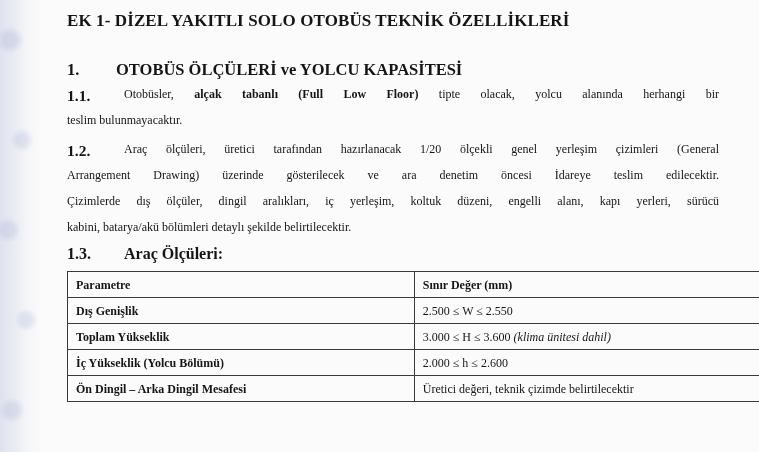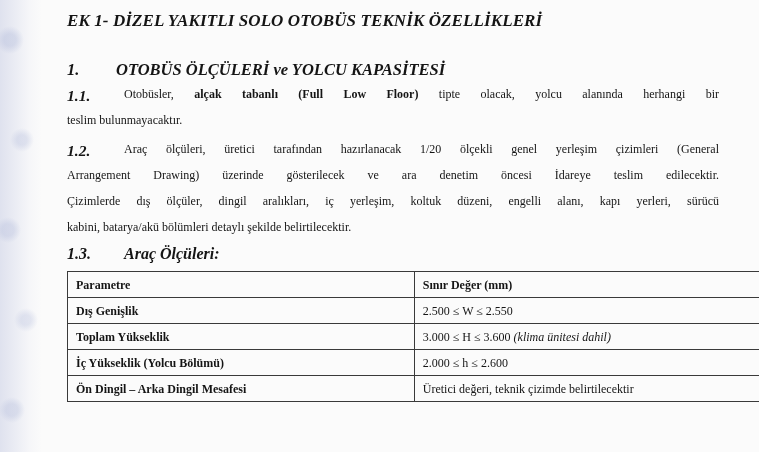--- a/index.html
+++ b/index.html
@@ -12,21 +12,21 @@
   .scan-edge {
     position: absolute; left: 0; top: 0; width: 42px; height: 452px;
     background:
       radial-gradient(circle at 10px 40px, rgba(170,180,215,0.35) 0 6px, transparent 14px),
       radial-gradient(circle at 22px 140px, rgba(170,180,215,0.30) 0 5px, transparent 12px),
       radial-gradient(circle at 8px 230px, rgba(170,180,215,0.30) 0 6px, transparent 13px),
       radial-gradient(circle at 26px 320px, rgba(170,180,215,0.28) 0 5px, transparent 12px),
       radial-gradient(circle at 12px 410px, rgba(170,180,215,0.30) 0 6px, transparent 13px),
       linear-gradient(to right, rgba(200,205,228,0.55), rgba(230,232,242,0.25) 70%, rgba(251,251,251,0));
   }
-  .abs { position: absolute; white-space: nowrap; font-style: italic; }
+  .abs { position: absolute; white-space: nowrap; }
   .h-main { left: 67px; top: 11px; font-size: 17px; font-weight: bold; letter-spacing: 0.1px; }
   .sec { top: 60px; font-size: 16.5px; font-weight: bold; }
   .sec-num { left: 67px; }
   .sec-title { left: 116px; }
   .para { font-size: 15.5px; }
   .num { font-weight: bold; }
   .line { position: absolute; left: 67px; width: 652px; font-size: 12px; white-space: nowrap; }
   .justify { text-align: justify; text-align-last: justify; }
   .p11-num { left: 67px; top: 87px; }
   .p11-line1 { left: 124px; width: 595px; top: 87px; }

